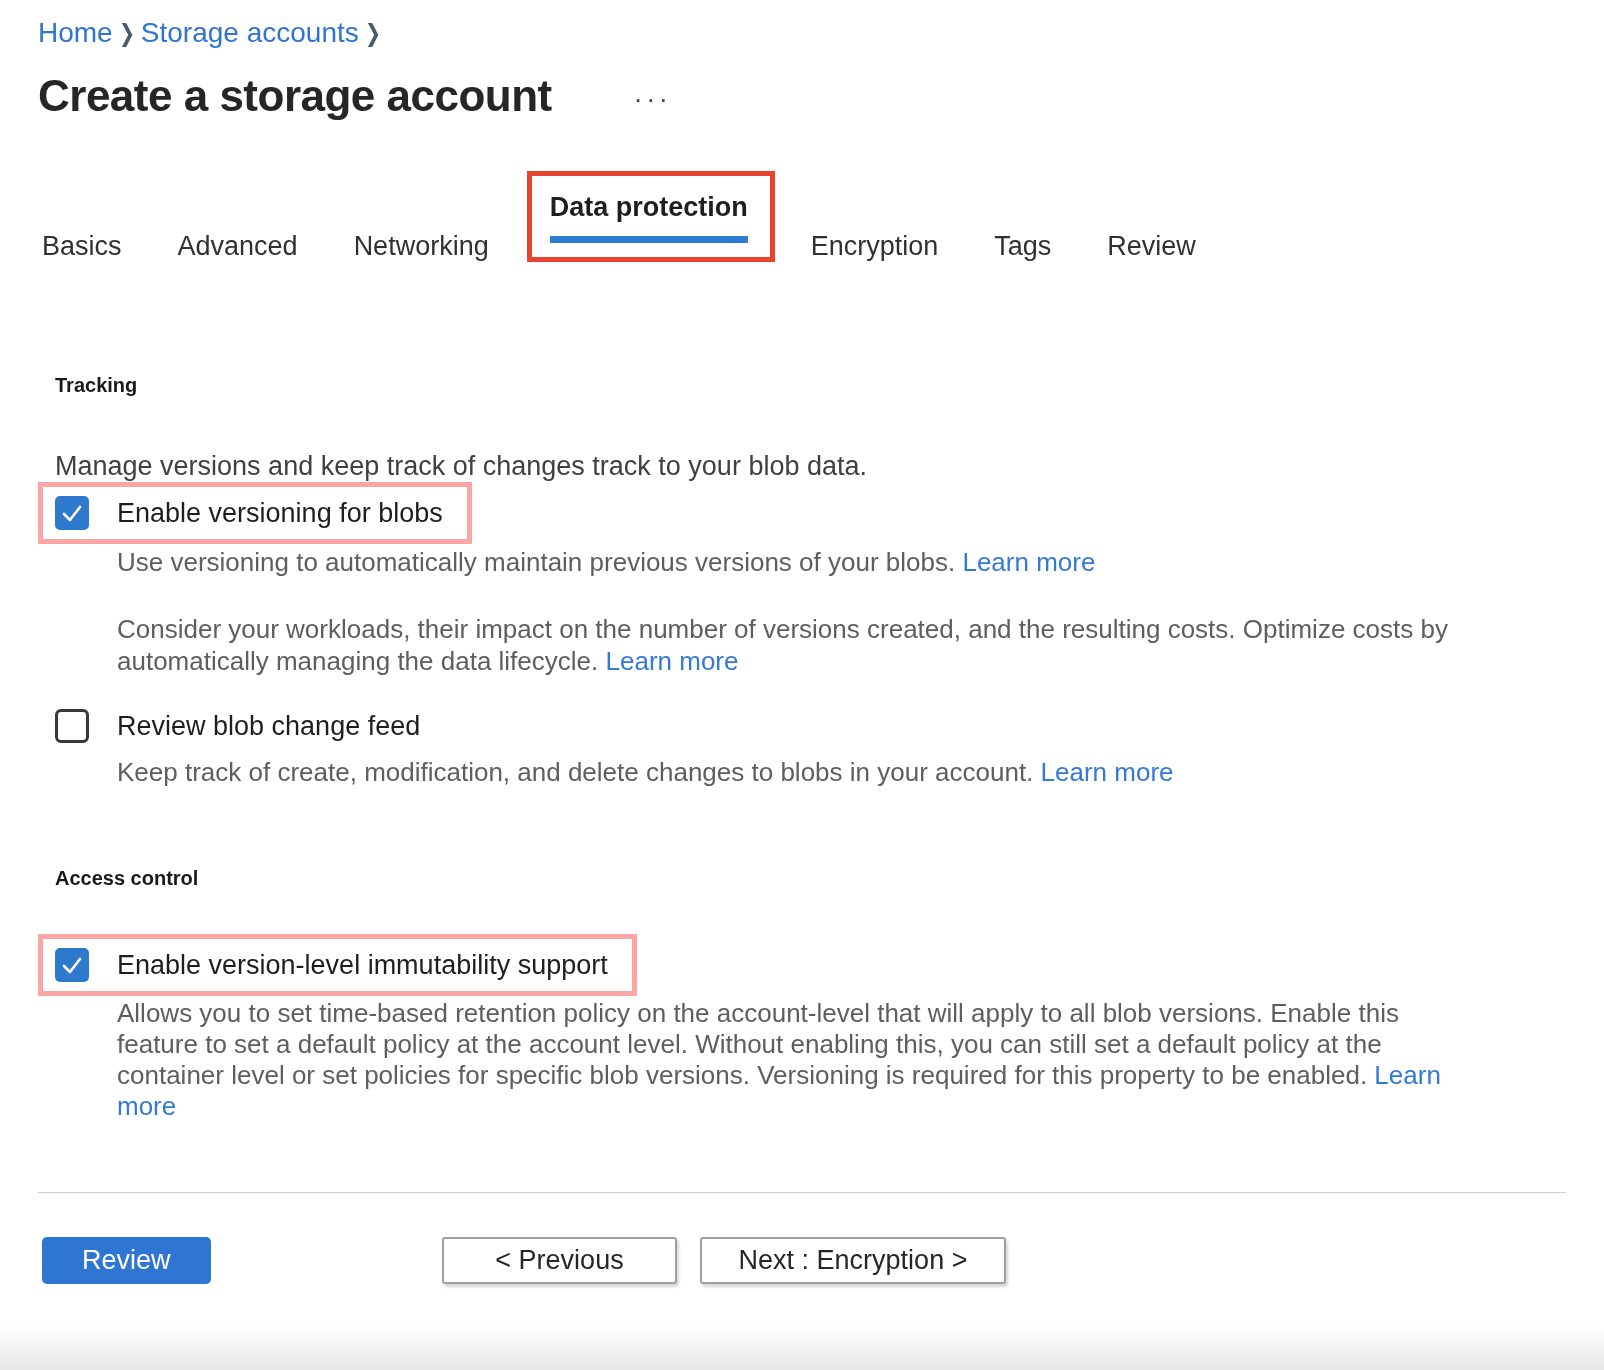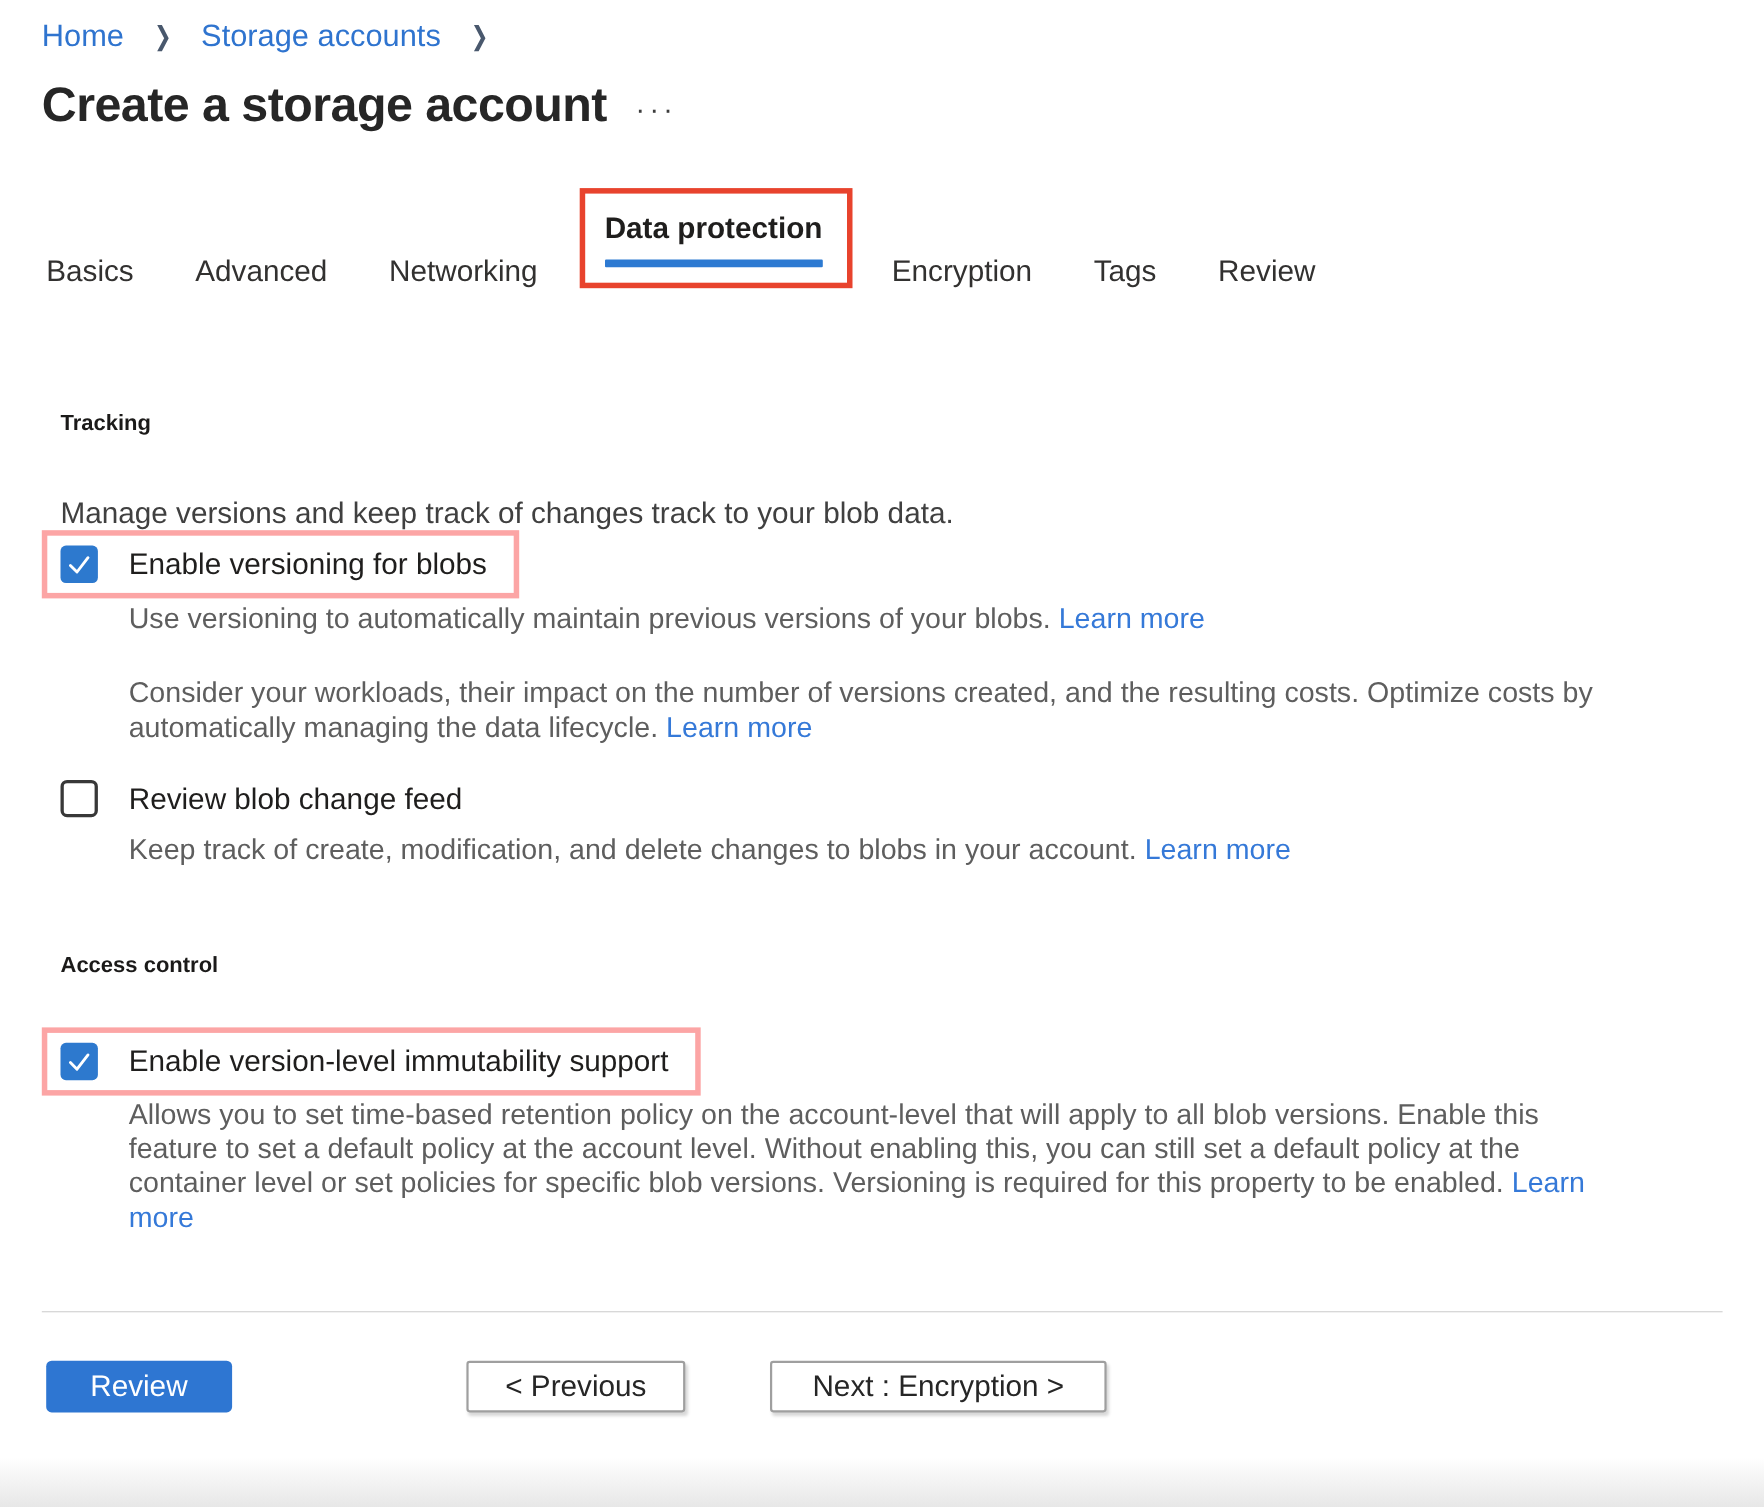--- a/index.html
+++ b/index.html
@@ -1,25 +1,25 @@
 <!DOCTYPE html>
 <html><head>
 <meta charset="utf-8">
 <style>
   * { margin:0; padding:0; box-sizing:border-box; }
   html,body { width:1604px; height:1370px; background:#ffffff; overflow:hidden;
     font-family:"Liberation Sans","DejaVu Sans",sans-serif; color:#252423; position:relative; }
 
   
-  .breadcrumb { padding:17px 0 0 38px; font-size:28px; display:flex; align-items:center; gap:25px; }
+  .breadcrumb { padding:17px 0 0 38px; font-size:28px; display:flex; align-items:center; gap:4px; }
   .crumb { color:#2f74cf; text-decoration:none; cursor:pointer; }
   .crumb-sep { color:#49586d; font-size:24px; transform:scaleX(0.8); }
 
   
-  .title-row { margin:22px 0 0 38px; display:flex; align-items:center; gap:26px; }
+  .title-row { margin:22px 0 0 38px; display:flex; align-items:center; gap:82px; }
   .page-title { font-size:44px; font-weight:700; color:#262626; letter-spacing:-0.5px; }
   .more-dots { font-size:26px; color:#3c3c3c; letter-spacing:4px; margin-top:6px; cursor:pointer; }
 
   
   .tabs { margin:50px 0 0 42px; display:flex; align-items:flex-end; }
   .tab { font-size:27px; color:#323130; padding-top:21px; margin-right:56px; cursor:pointer; white-space:nowrap; }
   .tab-active-box { border:5px solid #e8432d; padding:16px 22px 14px 18px; margin-right:36px; margin-left:-18px; }
   .tab-active-box .tab { padding-top:0; margin-right:0; font-weight:700; color:#1f1e1d; }
   .tab-underline { height:7px; background:#2d7ad2; margin-top:13px; border-radius:1px; }
 
@@ -50,21 +50,21 @@
   .divider { margin:70px 38px 0 38px; border-top:1px solid #cfcfcf; }
 
   
   .footer { margin-top:44px; position:relative; height:50px; }
   .btn { font-size:27px; height:47px; display:inline-flex; align-items:center; justify-content:center;
     cursor:pointer; white-space:nowrap; }
   .btn-primary { background:#2e76d2; color:#ffffff; border:none; border-radius:5px;
     padding:0 40px; margin-left:42px; }
   .btn-secondary { background:#ffffff; color:#262626; border:2px solid #9f9f9f; border-radius:3px;
     position:absolute; top:0; box-shadow:2px 3px 3px rgba(0,0,0,0.16); }
-  .btn-previous { left:424px; width:199px; }
+  .btn-previous { left:442px; width:235px; }
   .btn-next { left:700px; width:306px; }
 
   .bottom-fade { position:absolute; left:0; right:0; bottom:0; height:45px;
     background:linear-gradient(#ffffff, #e7e7e7); }
 
   .check-svg { width:24px; height:24px; }
 </style>
 </head>
 <body>
 

